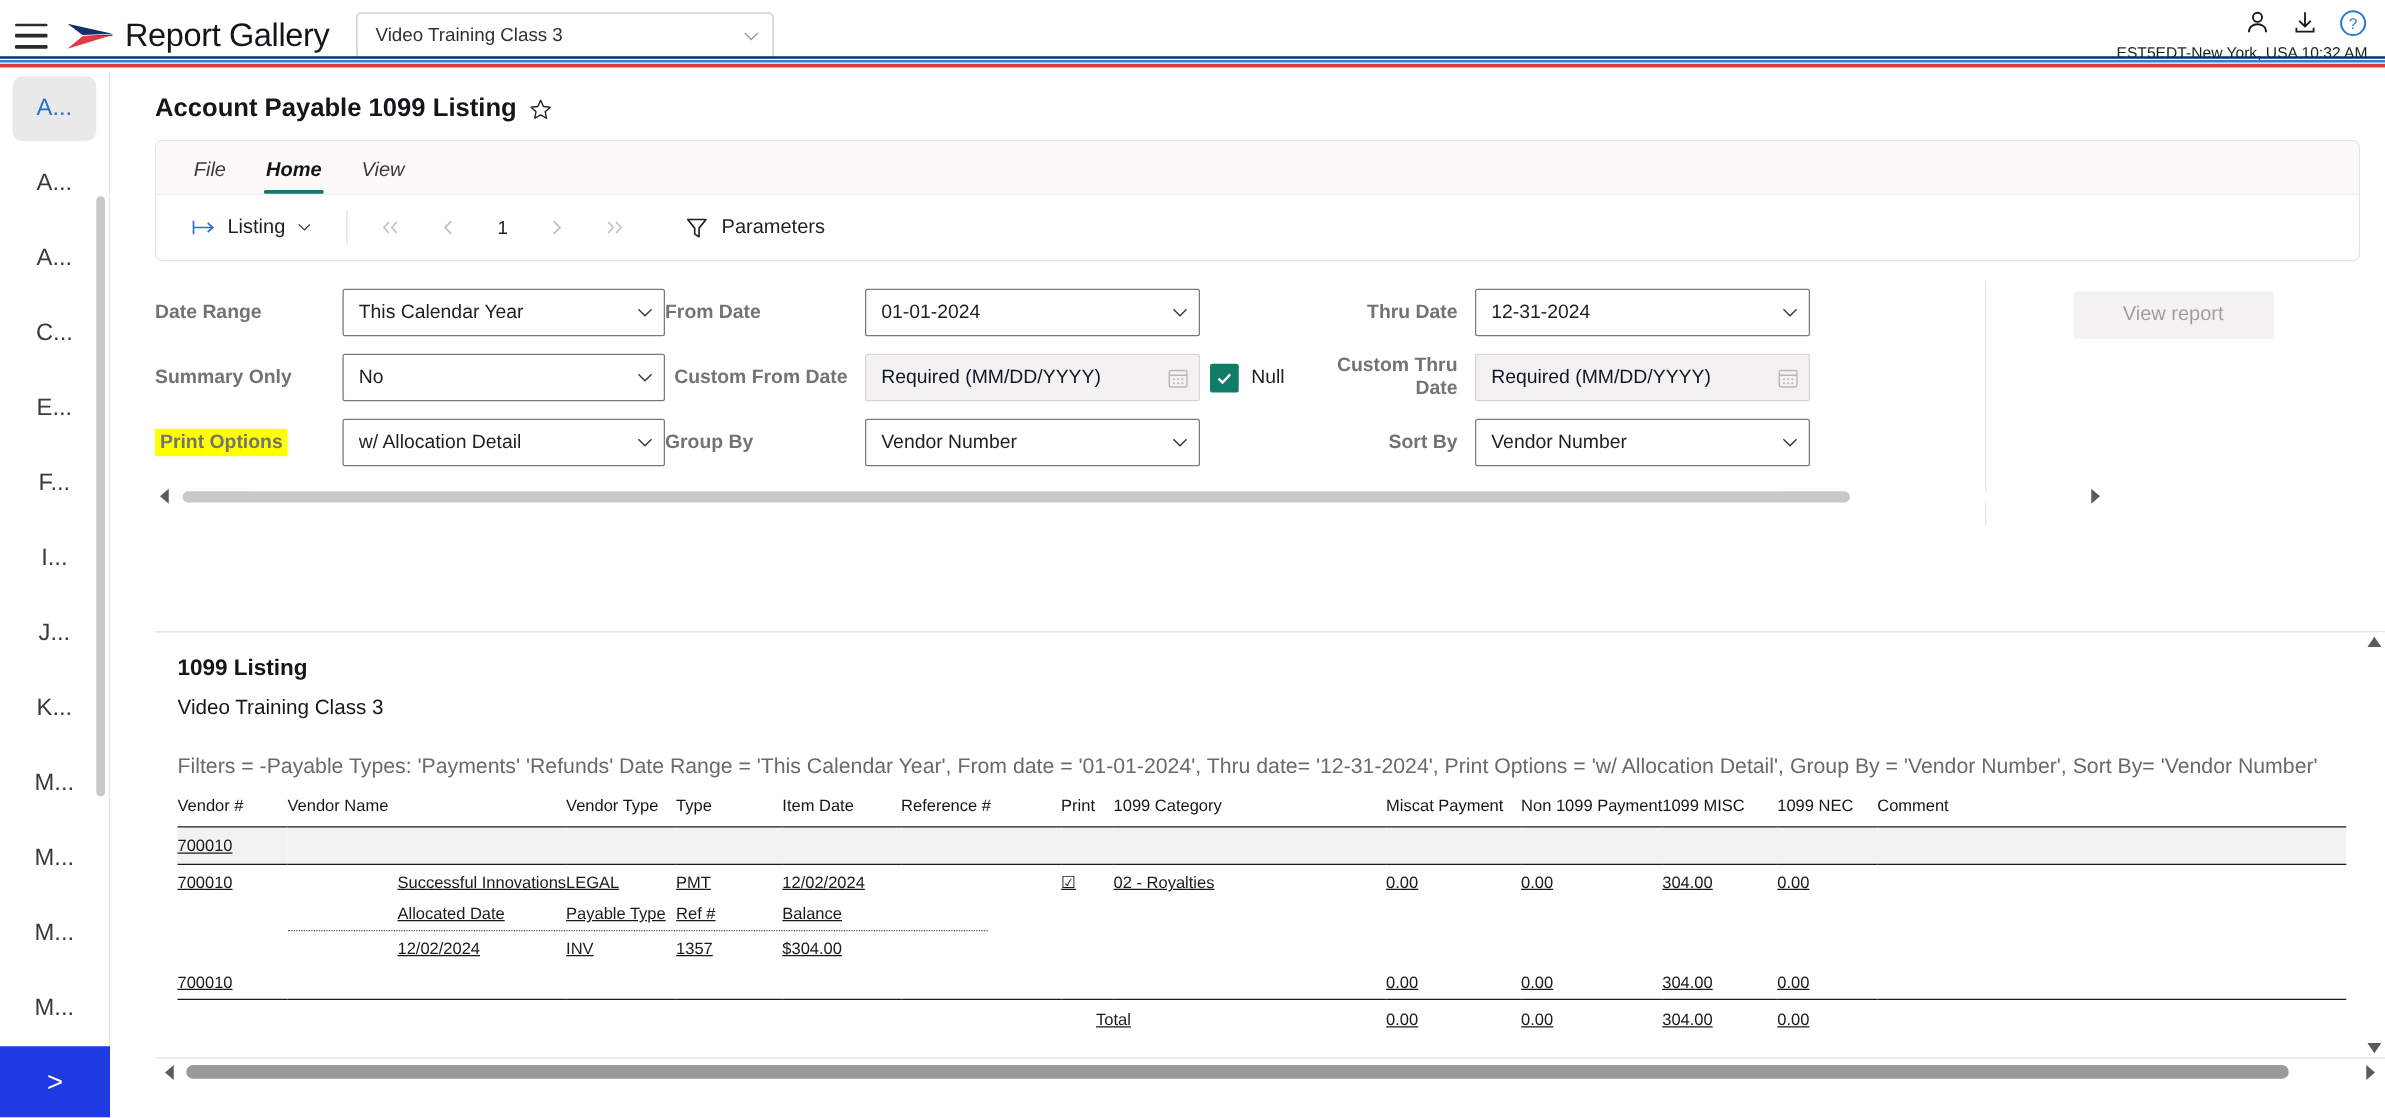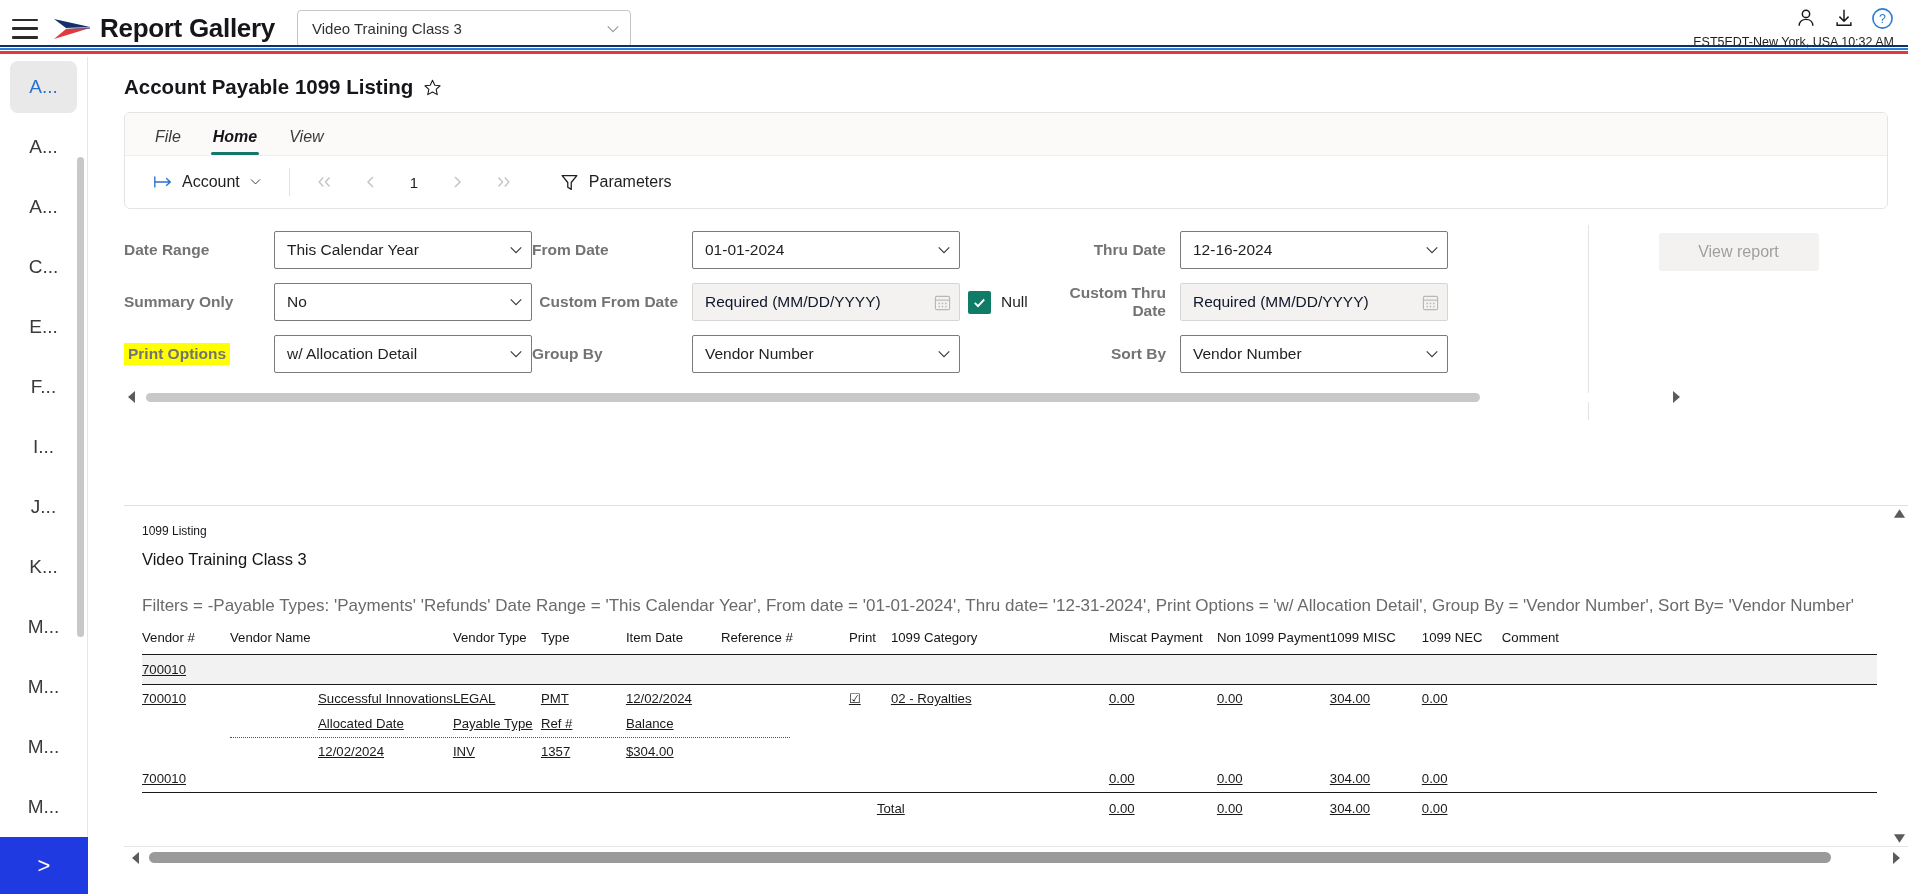--- a/index.html
+++ b/index.html
@@ -16,21 +16,21 @@
     position: absolute; left: 0; top: 0; width: 1908px; height: 57px;
     background: #ffffff; display: flex; align-items: center;
   }
   .hamburger {
     width: 26px; height: 20px; margin-left: 12px; margin-right: 12px;
     display: flex; flex-direction: column; justify-content: space-between; cursor: pointer;
   }
   .hamburger span { display: block; height: 2.5px; background: #2b2b2b; border-radius: 1px; }
   .brand-logo { width: 44px; height: 28px; margin-right: 6px; }
   .brand-title {
-    font-size: 26px; font-weight: bold; color: #15151a; letter-spacing: -0.3px;
+    font-size: 26px; font-weight: normal; color: #15151a; letter-spacing: -0.3px;
     white-space: nowrap;
   }
   .ctx-select {
     margin-left: 22px; width: 334px; height: 37px;
     border: 1px solid #c6c6c6; border-radius: 4px; background: #fff;
     display: flex; align-items: center; padding: 0 10px 0 14px;
     font-size: 15px; color: #323130; cursor: pointer;
   }
   .ctx-select .ctx-val { flex: 1; white-space: nowrap; overflow: hidden; }
   .chev { width: 14px; height: 14px; flex: none; }
@@ -178,21 +178,21 @@
 
   
   .viewer {
     position: absolute; left: 36px; top: 448px; width: 1784px; height: 389px;
     border-top: 1px solid #e0e0e0; background: #fff;
   }
   .rpt-canvas {
     position: absolute; left: 0; top: 0; right: 24px; bottom: 48px;
     overflow: hidden; padding: 18px 0 0 18px;
   }
-  .rpt-h1 { font-size: 12px; font-weight: normal; color: #15151a; }
+  .rpt-h1 { font-size: 18px; font-weight: bold; color: #15151a; }
   .rpt-h2 { font-size: 16.5px; color: #15151a; margin-top: 12px; }
   .rpt-filters { font-size: 17px; color: #6a6a6a; margin-top: 27px; }
 
   table.rpt { width: 1735px; border-collapse: collapse; margin-top: 12px; }
   table.rpt th {
     font-size: 13.2px; font-weight: normal; color: #15151a; text-align: left;
     padding: 2px 0 9px 0; white-space: nowrap;
   }
   table.rpt th.num, table.rpt td.num { text-align: left; }
   table.rpt tr.hdr { border-bottom: 1.5px solid #1a1a1a; }
@@ -340,21 +340,21 @@
       <div class="ribbon-tabs">
         <div class="rtab">File</div>
         <div class="rtab active">Home</div>
         <div class="rtab">View</div>
       </div>
       <div class="ribbon-bar">
         <div class="export-btn">
           <svg width="20" height="14" viewBox="0 0 22 14">
             <path d="M2 1 L2 13 M2 7 L19 7 M14.5 3 L19 7 L14.5 11" fill="none" stroke="#2b6fd1" stroke-width="1.5"></path>
           </svg>
-          <span>Account</span>
+          <span>Listing</span>
           <span class="chev">
             <svg viewBox="0 0 16 16" width="13" height="13">
                 <path d="M2.5 5.5 L8 11 L13.5 5.5" fill="none" stroke="#3b3a39" stroke-width="1.2"></path>
               </svg>
           </span>
         </div>
         <div class="rb-sep"></div>
         <div class="pager">
           <div class="pg-btn">
             <svg width="18" height="14" viewBox="0 0 20 14">
@@ -404,21 +404,21 @@
           <span class="v">01-01-2024</span>
           <span class="chev">
             <svg viewBox="0 0 16 16" width="14" height="14">
                 <path d="M2 5 L8 11 L14 5" fill="none" stroke="#3b3a39" stroke-width="1.3"></path>
               </svg>
           </span>
         </div>
         <div></div>
         <div class="plabel" style="text-align:right;padding-right:14px">Thru Date</div>
         <div class="pfield">
-          <span class="v">12-16-2024</span>
+          <span class="v">12-31-2024</span>
           <span class="chev">
             <svg viewBox="0 0 16 16" width="14" height="14">
                 <path d="M2 5 L8 11 L14 5" fill="none" stroke="#3b3a39" stroke-width="1.3"></path>
               </svg>
           </span>
         </div>
 
         <div class="plabel">Summary Only</div>
         <div class="pfield">
           <span class="v">No</span>

